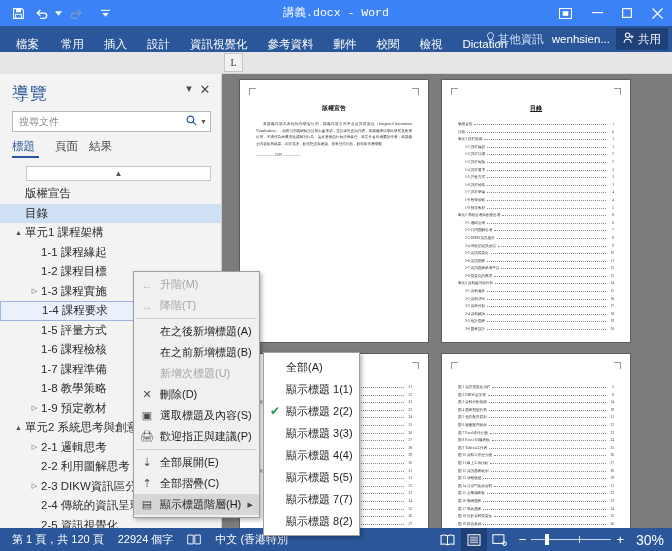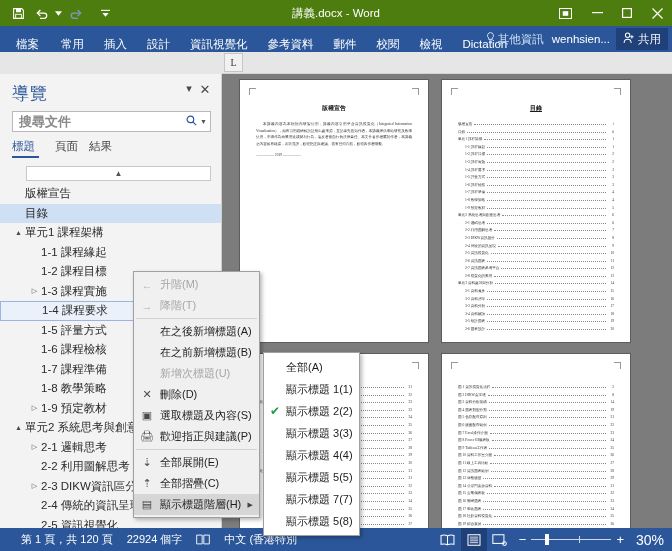--- a/index.html
+++ b/index.html
@@ -7,22 +7,22 @@
     width: 672px; height: 551px;
     font-family: "Liberation Sans", sans-serif;
     overflow: hidden;
     background: #ffffff;
     position: relative;
     -webkit-font-smoothing: antialiased;
   }
 
   
   .titlebar {
-    height: 26px; background: #4d7c0f; position: relative;
-    display: flex; align-items: center;
+    height: 26px; background: #3b82f6; position: relative;
+    display: flex; align-items: center; font-family: Liberation Mono, monospace;
   }
   .qat { display: flex; align-items: center; gap: 0px; padding-left: 6px; }
   .qat-btn {
     width: 24px; height: 22px; display: flex; align-items: center; justify-content: center;
     color: #ffffff;
   }
   .qat-btn.dim { color: #7e9ac4; }
   .qat-btn svg { display: block; }
   .win-title {
     position: absolute; left: 0; right: 0; text-align: center;
@@ -77,21 +77,21 @@
   }
   .nav-head { display: flex; padding: 8px 8px 2px 12px; }
   .nav-title { color: #2b579a; font-size: 17px; letter-spacing: 1px; flex: 1; }
   .nav-hb { color: #4a4a4a; font-size: 11px; width: 16px; text-align: center; }
   .nav-hb.x { font-size: 13px; }
   .searchrow { padding: 4px 10px 0 12px; display: flex; }
   .searchbox {
     flex: 1; height: 21px; background: #ffffff; border: 1px solid #b9b9b9;
     display: flex; align-items: center; padding: 0 3px 0 6px;
   }
-  .searchbox .ph { flex: 1; font-size: 13px; color: #8a8a8a; font-weight: bold; }
+  .searchbox .ph { flex: 1; font-size: 10px; color: #8a8a8a; }
   .searchbox .mag { color: #2b579a; font-size: 12px; padding: 0 2px; }
   .searchbox .caret { color: #555; font-size: 7px; padding-left: 1px; }
   .navtabs { display: flex; gap: 0px; padding: 7px 0 2px 12px; }
   .navtab { font-size: 11.5px; color: #444; padding: 0 11px 2px 0; }
   .navtab.active { color: #2b579a; border-bottom: 2px solid #2b579a; padding-right: 4px; margin-right: 16px; }
   .scrollhint {
     margin: 6px 10px 0 26px; height: 15px; background: #ffffff; border: 1px solid #c8c8c8;
     display: flex; align-items: center; justify-content: center; color: #555; font-size: 8px;
   }
   .tree { padding-top: 3px; font-size: 11.5px; color: #2a2a2a; }
@@ -163,21 +163,21 @@
   }
   .subitem {
     height: 22px; display: flex; align-items: center; font-size: 11px; color: #1d1d1d;
   }
   .subitem .chk { width: 22px; text-align: center; color: #1e9e4a; font-size: 12px; }
 
   
   .statusbar {
     position: absolute; bottom: 0; left: 0; right: 0; height: 23px;
     background: #2b579a; color: #ffffff; display: flex; 
-    font-size: 11px; padding-left: 21px;
+    font-size: 11px; padding-left: 12px;
   }
   .sb-item { padding-right: 14px; white-space: nowrap; display: flex; align-items: center; gap: 4px; }
   .sb-right { margin-left: auto; display: flex; align-items: center; padding-right: 8px; gap: 0px; }
   .viewbtn { width: 26px; height: 23px; display: flex; align-items: center; justify-content: center; }
   .viewbtn.active { background: #1f4078; }
   .zoomslider { display: flex; align-items: center; gap: 5px; padding: 0 8px 0 6px; }
   .zs-track { width: 80px; height: 1px; background: #cdd9ea; position: relative; }
   .zs-thumb { position: absolute; left: 14px; top: -5px; width: 4px; height: 11px; background: #ffffff; }
   .zs-mid { position: absolute; left: 48px; top: -3px; width: 1px; height: 7px; background: #cdd9ea; }
   .zoompct { font-size: 14px; padding-left: 4px; }
@@ -844,21 +844,21 @@
     <div class="subitem">
       <span class="chk"></span>
       <span>顯示標題 5(5)</span>
     </div>
     <div class="subitem">
       <span class="chk"></span>
       <span>顯示標題 7(7)</span>
     </div>
     <div class="subitem">
       <span class="chk"></span>
-      <span>顯示標題 5(8)</span>
+      <span>顯示標題 8(2)</span>
     </div>
   </div>
 
 <div class="statusbar">
   <div class="sb-item">第 1 頁，共 120 頁</div>
   <div class="sb-item">22924 個字</div>
   <div class="sb-item">
     <svg width="14" height="11" viewBox="0 0 15 12">
         <path d="M0.6 1.2h6v9.6h-6zM8.4 1.2h6v9.6h-6z" fill="none" stroke="#fff" stroke-width="1"></path>
       </svg>

